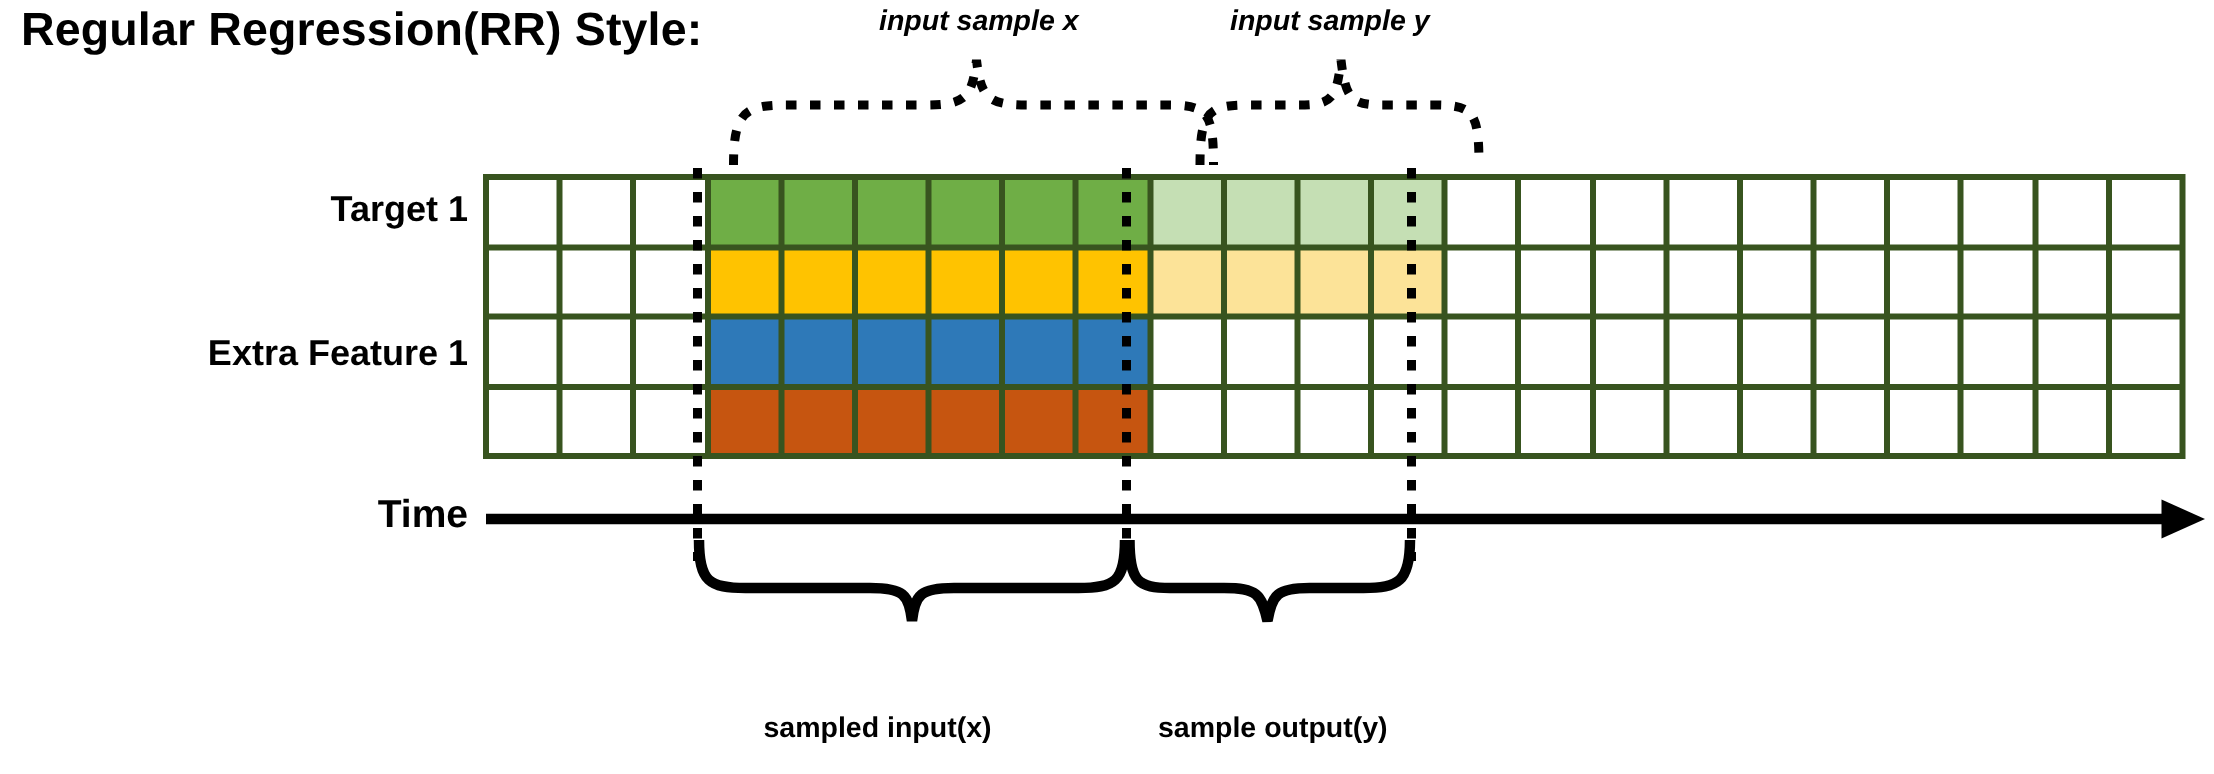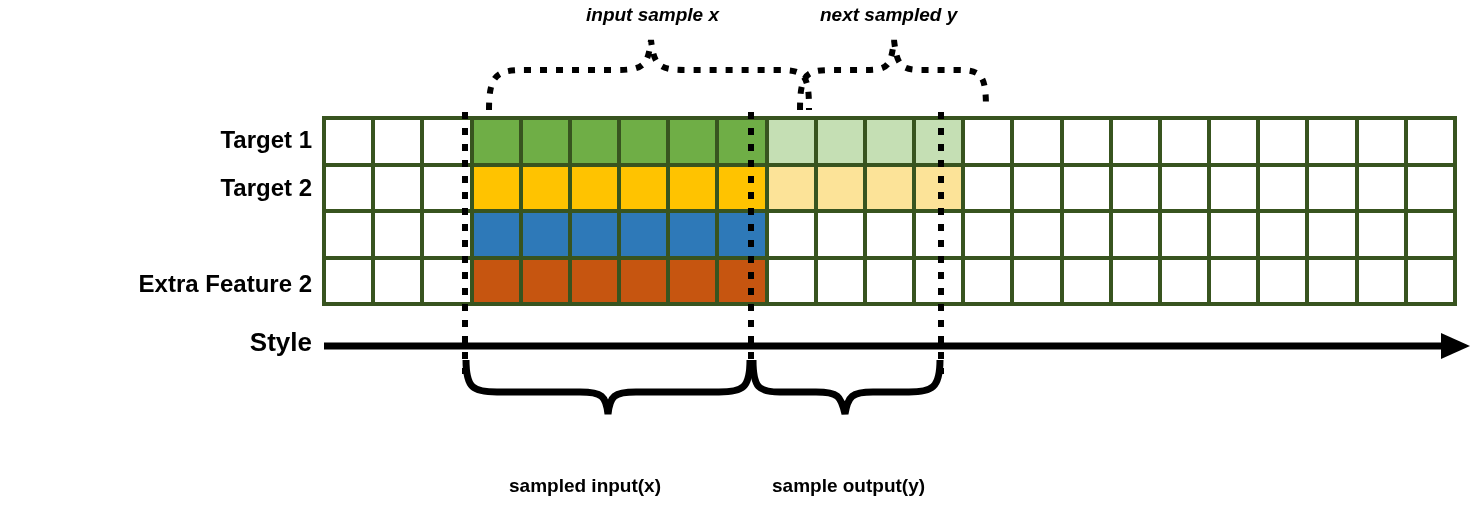--- a/index.html
+++ b/index.html
@@ -41,32 +41,30 @@
   .annot{position:absolute;font-size:19px;font-weight:600;line-height:25px;
          white-space:pre;}
   #annot-x{left:509px;top:423px;}
   #annot-y{left:772px;top:423px;}
 </style>
 </head>
 <body>
 
 <div id="stage">
 
+  <div class="title">Regular Regression(RR) Style:</div>
 
   <div class="callout" id="callout-x">input sample x</div>
-  <div class="callout" id="callout-y">next sampled y</div>
+  <div class="callout" id="callout-y">input sample y</div>
 
   <div class="rowlabelwrap" style="top:116px;">
     <span>Target 1</span>
   </div>
-  <div class="rowlabelwrap" style="top:164px;">
-    <span>Target 2</span>
-  </div>
-  <div class="rowlabelwrap" style="top:260px;">
-    <span>Extra Feature 2</span>
+  <div class="rowlabelwrap" style="top:212px;">
+    <span>Extra Feature 1</span>
   </div>
 
   <div id="grid">
       <div class="cell" style="background: rgb(255, 255, 255);"></div>
       <div class="cell" style="background: rgb(255, 255, 255);"></div>
       <div class="cell" style="background: rgb(255, 255, 255);"></div>
       <div class="cell" style="background: rgb(111, 174, 70);"></div>
       <div class="cell" style="background: rgb(111, 174, 70);"></div>
       <div class="cell" style="background: rgb(111, 174, 70);"></div>
       <div class="cell" style="background: rgb(111, 174, 70);"></div>
@@ -150,21 +148,21 @@
       <div class="cell" style="background: rgb(255, 255, 255);"></div>
       <div class="cell" style="background: rgb(255, 255, 255);"></div>
       <div class="cell" style="background: rgb(255, 255, 255);"></div>
       <div class="cell" style="background: rgb(255, 255, 255);"></div>
       <div class="cell" style="background: rgb(255, 255, 255);"></div>
       <div class="cell" style="background: rgb(255, 255, 255);"></div>
       <div class="cell" style="background: rgb(255, 255, 255);"></div>
       <div class="cell" style="background: rgb(255, 255, 255);"></div>
     </div>
 
-  <div id="time-label">Style</div>
+  <div id="time-label">Time</div>
 
   <svg class="ovl">
 
     <g>
       <line x1="324" y1="346" x2="1447" y2="346" stroke="#000" stroke-width="7"></line>
       <polygon points="1441,333 1470,346 1441,359" fill="#000"></polygon>
     </g>
 
     <line x1="465" y1="112" x2="465" y2="374" stroke="#000" stroke-width="6" stroke-dasharray="7,9"></line>
     <line x1="751" y1="112" x2="751" y2="374" stroke="#000" stroke-width="6" stroke-dasharray="7,9"></line>

